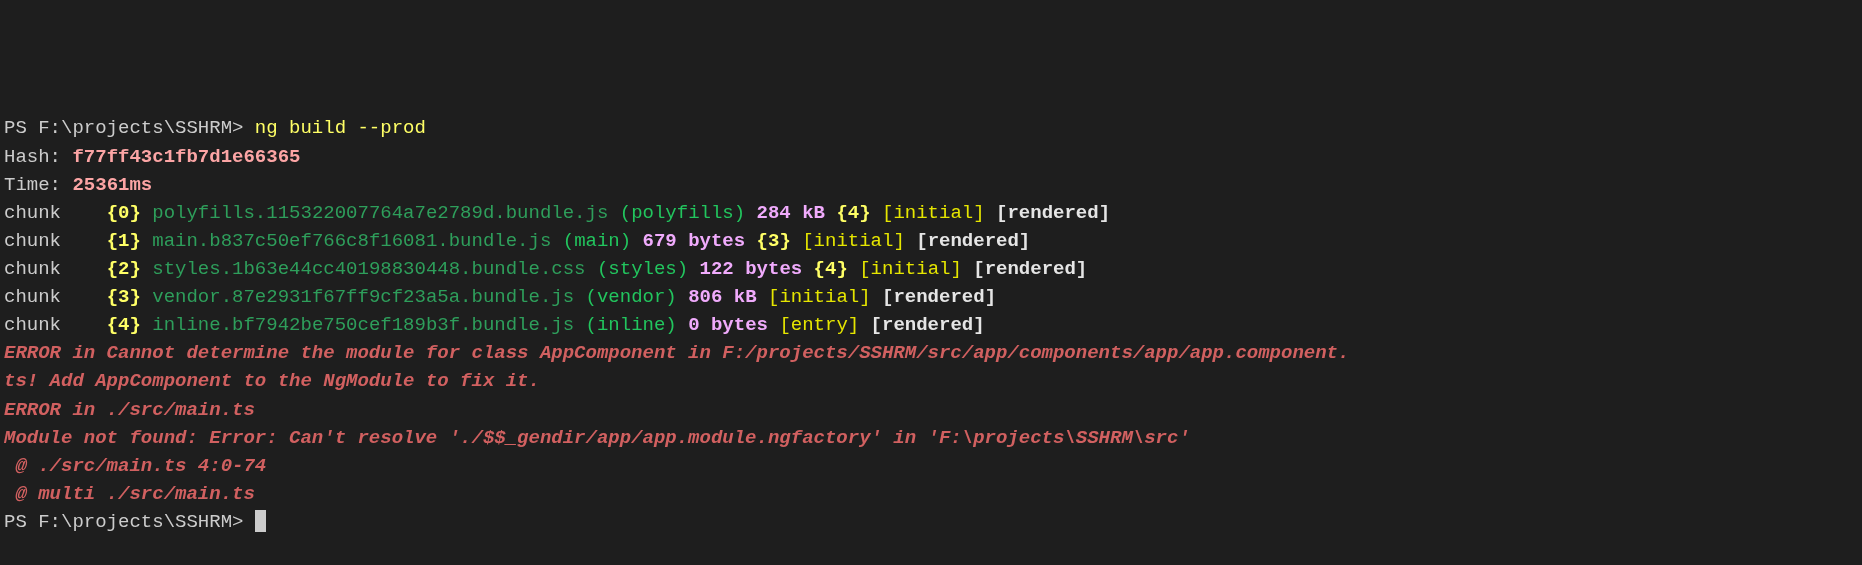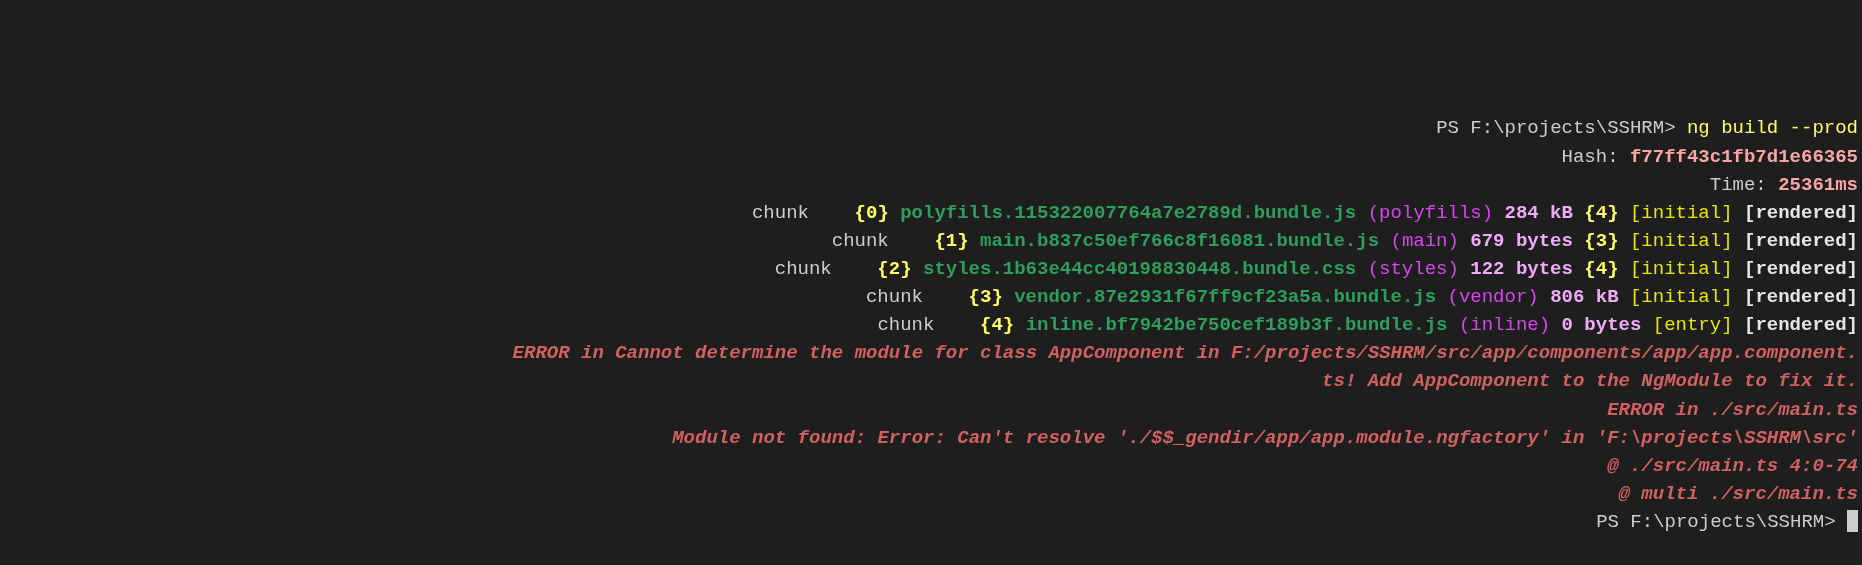--- a/index.html
+++ b/index.html
@@ -10,39 +10,39 @@
     font-size: 19px;
     line-height: 1.48;
     padding: 2px 4px;
     white-space: pre;
     overflow: hidden;
     width: 1862px;
     height: 565px;
   }
   .prompt { color: #cccccc; }
   .cmd    { color: #ffff66; }
-  .label  { color: #cccccc; margin-left: 44px; }
+  .label  { color: #cccccc; }
   .bold   { color: #fca5a5; font-weight: bold; }
   .brace  { color: #ffff66; font-weight: bold; }
   .num    { color: #ffff66; font-weight: bold; }
-  .file   { color: #2e9e5b; font-weight: bold; }
-  .name   { color: #d946ef; margin-top: 40px; }
+  .file   { color: #2e9e5b; font-weight: normal; }
+  .name   { color: #22c55e; margin-top: 40px; }
   .sizeb  { color: #f0abfc; font-weight: bold; }
   .flag   { color: #e6e600; font-weight: normal; }
   .flag2  { color: #e5e5e5; font-weight: bold; }
   .err    { color: #d16060; font-weight: bold; font-style: italic; }
   .cursor {
     display: inline-block;
     width: 11px;
     height: 22px;
     background: #cccccc;
     vertical-align: text-bottom;
     margin-bottom: 1px;
   }
-  .line { display: block; text-align: right; }
+  .line { display: block; }
 </style>
 </head>
 <body>
 
 
 
 <span class="line"><span class="prompt">PS F:\projects\SSHRM&gt; </span><span class="cmd">ng build --prod</span></span><span class="line"><span class="label">Hash: </span><span class="bold">f77ff43c1fb7d1e66365</span></span><span class="line"><span class="label">Time: </span><span class="bold">25361ms</span></span><span class="line"><span class="label">chunk    </span><span class="brace">{</span><span class="num">0</span><span class="brace">}</span><span> </span><span class="file">polyfills.115322007764a7e2789d.bundle.js</span><span class="name"> (polyfills) </span><span class="sizeb">284 kB </span><span class="brace">{</span><span class="num">4</span><span class="brace">}</span><span class="flag"> [initial]</span><span class="flag2"> [rendered]</span></span><span class="line"><span class="label">chunk    </span><span class="brace">{</span><span class="num">1</span><span class="brace">}</span><span> </span><span class="file">main.b837c50ef766c8f16081.bundle.js</span><span class="name"> (main) </span><span class="sizeb">679 bytes </span><span class="brace">{</span><span class="num">3</span><span class="brace">}</span><span class="flag"> [initial]</span><span class="flag2"> [rendered]</span></span><span class="line"><span class="label">chunk    </span><span class="brace">{</span><span class="num">2</span><span class="brace">}</span><span> </span><span class="file">styles.1b63e44cc40198830448.bundle.css</span><span class="name"> (styles) </span><span class="sizeb">122 bytes </span><span class="brace">{</span><span class="num">4</span><span class="brace">}</span><span class="flag"> [initial]</span><span class="flag2"> [rendered]</span></span><span class="line"><span class="label">chunk    </span><span class="brace">{</span><span class="num">3</span><span class="brace">}</span><span> </span><span class="file">vendor.87e2931f67ff9cf23a5a.bundle.js</span><span class="name"> (vendor) </span><span class="sizeb">806 kB </span><span class="brace"></span><span class="num"></span><span class="brace"></span><span class="flag">[initial]</span><span class="flag2"> [rendered]</span></span><span class="line"><span class="label">chunk    </span><span class="brace">{</span><span class="num">4</span><span class="brace">}</span><span> </span><span class="file">inline.bf7942be750cef189b3f.bundle.js</span><span class="name"> (inline) </span><span class="sizeb">0 bytes </span><span class="brace"></span><span class="num"></span><span class="brace"></span><span class="flag">[entry]</span><span class="flag2"> [rendered]</span></span><span class="line"></span><span class="line err">ERROR in Cannot determine the module for class AppComponent in F:/projects/SSHRM/src/app/components/app/app.component.</span><span class="line err">ts! Add AppComponent to the NgModule to fix it.</span><span class="line"></span><span class="line err">ERROR in ./src/main.ts</span><span class="line err">Module not found: Error: Can't resolve './$$_gendir/app/app.module.ngfactory' in 'F:\projects\SSHRM\src'</span><span class="line err"> @ ./src/main.ts 4:0-74</span><span class="line err"> @ multi ./src/main.ts</span><span class="line"><span class="prompt">PS F:\projects\SSHRM&gt; </span><span class="cursor"></span></span>
 
 
 

